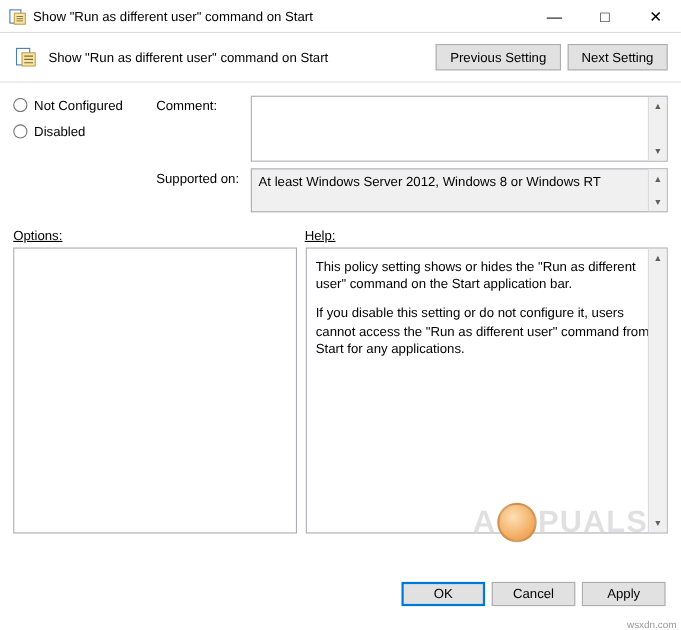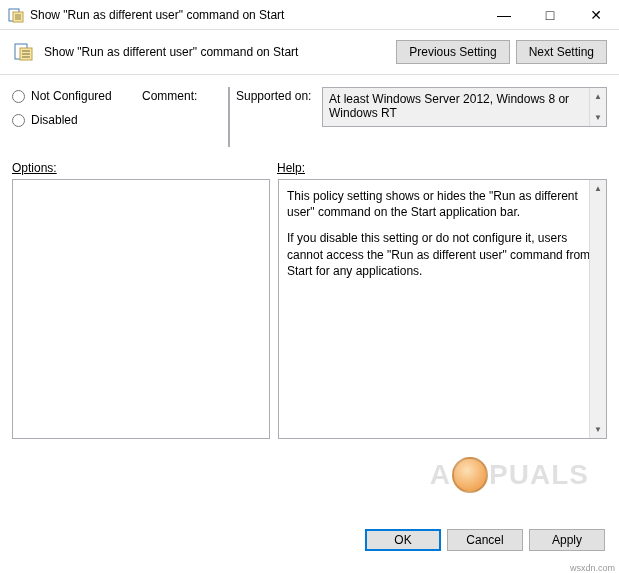--- a/index.html
+++ b/index.html
@@ -14,24 +14,24 @@
 
 
 .header { padding: 10px 12px; display: flex; align-items: center; border-bottom: 1px solid #ddd; }
 .header .icon-slot { width: 24px; height: 24px; margin-right: 8px; display: flex; align-items: center; justify-content: center; }
 .header .htitle { flex: 1; font-size: 12px; }
 .header .navbtn { background: #e1e1e1; border: 1px solid #adadad; padding: 4px 12px; font-size: 12px; margin-left: 6px; font-family: inherit; min-width: 90px; }
 
 
 .policy-row { display: flex; padding: 12px 12px 8px 12px; }
 .radio-col { width: 130px; display: flex; flex-direction: column; gap: 10px; padding-top: 2px; }
-.radio-col label { display: flex; align-items: center; gap: 6px; font-size: 12px; }
+.radio-col label { display: flex; align-items: flex-start; gap: 6px; font-size: 12px; }
 .radio-col input[type=radio] { margin: 0; }
 
-.fields-col { flex: 1; display: flex; flex-direction: row; gap: 6px; }
+.fields-col { flex: 1; display: flex; flex-direction: column; gap: 6px; }
 .field-row { display: flex; align-items: flex-start; gap: 6px; }
 .field-label { width: 80px; text-align: left; margin-top: 2px; }
 .comment-box { flex: 1; height: 60px; border: 1px solid #abadb3; background: #fff; position: relative; overflow: hidden; }
 .supported-box { flex: 1; height: 40px; border: 1px solid #abadb3; background: #f0f0f0; display: flex; align-items: flex-start; padding: 4px 20px 4px 6px; font-size: 12px; position: relative; }
 .vscroll { position: absolute; right: 0; top: 0; bottom: 0; width: 17px; background: #f0f0f0; border-left: 1px solid #dcdcdc; display: flex; flex-direction: column; justify-content: space-between; }
 .vscroll .arrow { height: 17px; display: flex; align-items: center; justify-content: center; color: #606060; font-size: 8px; }
 
 
 .section-labels { display: flex; padding: 6px 12px 4px 12px; text-decoration: underline; }
 .section-labels .lbl-options { width: 265px; }

